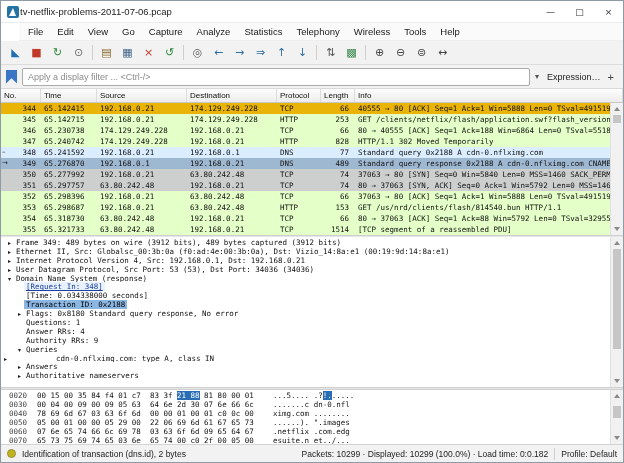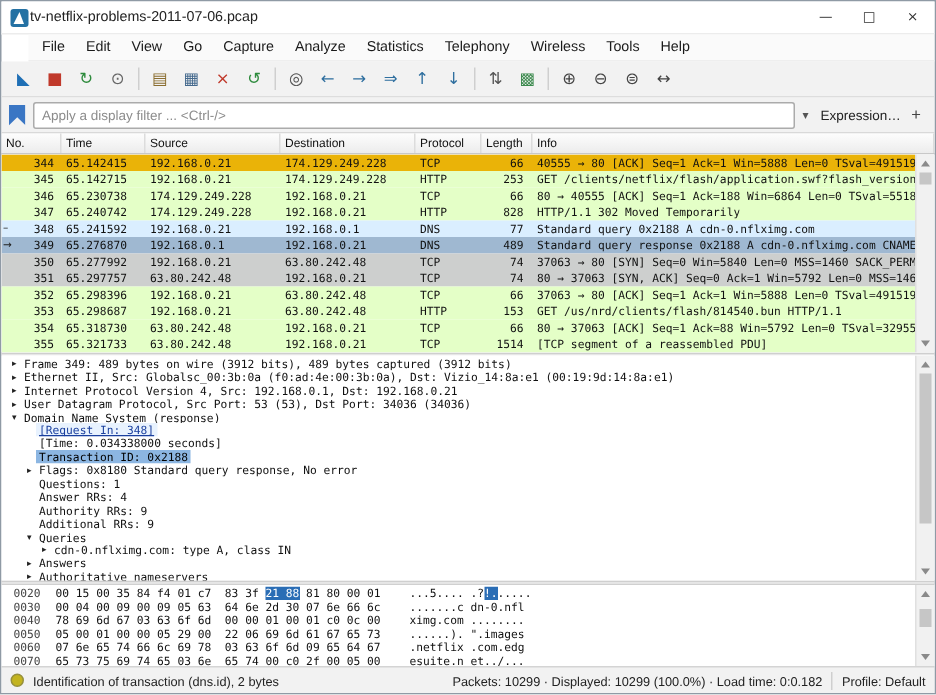--- a/index.html
+++ b/index.html
@@ -316,28 +316,24 @@
         </div>
         <div class="dline" style="padding-left: 14px;">
           <span class="darrow"></span>
           <span class="dtext">Answer RRs: 4</span>
         </div>
         <div class="dline" style="padding-left: 14px;">
           <span class="darrow"></span>
           <span class="dtext">Authority RRs: 9</span>
         </div>
         <div class="dline" style="padding-left: 14px;">
-          <span class="darrow"></span>
-          <span class="dtext">Additional RRs: 9</span>
-        </div>
-        <div class="dline" style="padding-left: 14px;">
           <span class="darrow">▾</span>
           <span class="dtext">Queries</span>
         </div>
-        <div class="dline" style="padding-left: 24px;">
+        <div class="dline" style=" gap: 44px;">
           <span class="darrow">▸</span>
           <span class="dtext">cdn-0.nflximg.com: type A, class IN</span>
         </div>
         <div class="dline" style="padding-left: 14px;">
           <span class="darrow">▸</span>
           <span class="dtext">Answers</span>
         </div>
         <div class="dline" style="padding-left: 14px;">
           <span class="darrow">▸</span>
           <span class="dtext">Authoritative nameservers</span>

